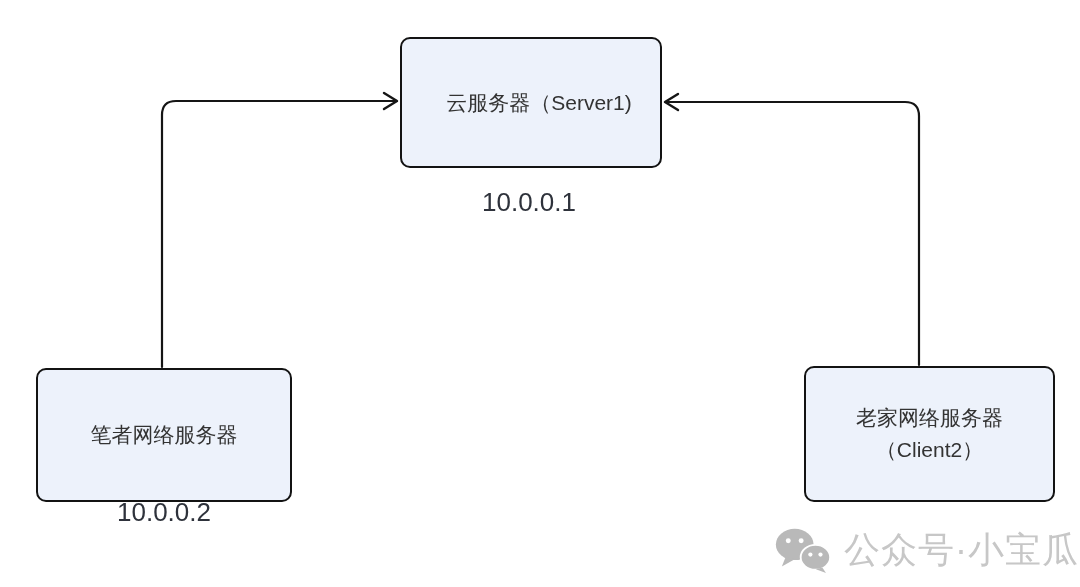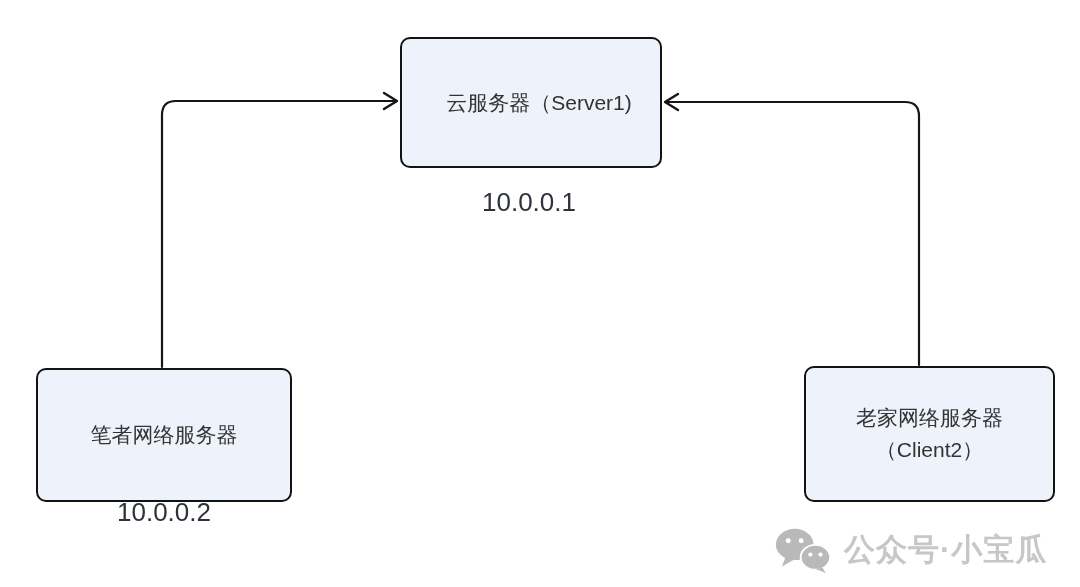--- a/index.html
+++ b/index.html
@@ -76,25 +76,24 @@
     left: 774px;
     top: 526px;
     height: 48px;
     display: flex;
     align-items: center;
     gap: 12px;
     z-index: 0;
     user-select: none;
   }
   .watermark-text {
-    font-size: 31px;
+    font-size: 36px;
     letter-spacing: 1px;
     color: var(--watermark-text);
     white-space: nowrap;
-    font-weight: bold;
   }
   .wechat-icon { width: 58px; height: 46px; flex: 0 0 auto; }
 </style>
 </head>
 <body>
 
 <div class="canvas">
 
   <svg class="edges" viewBox="0 0 1080 587">
     <g>

